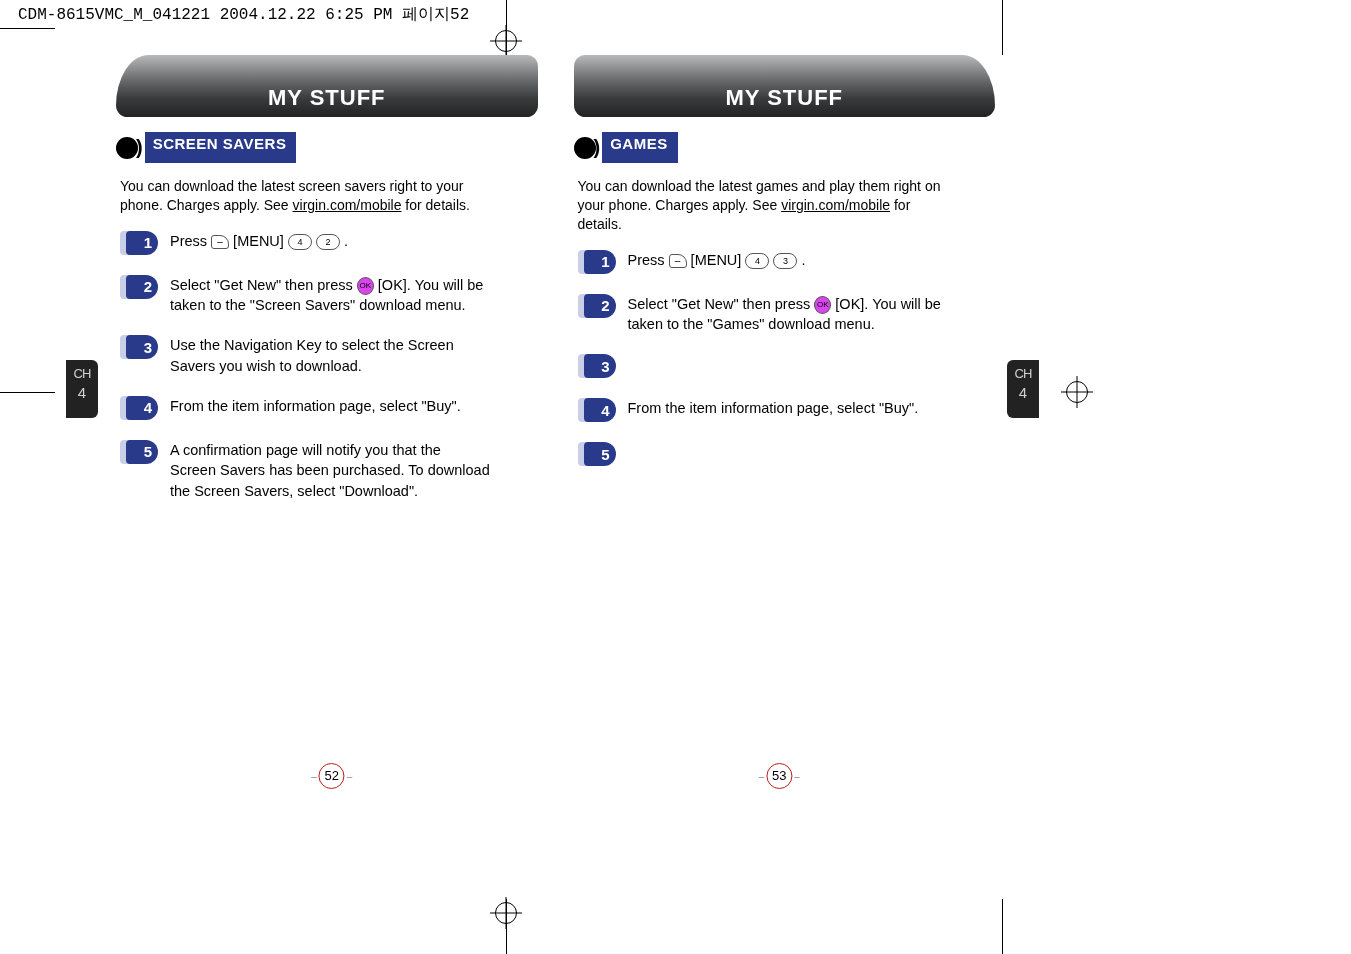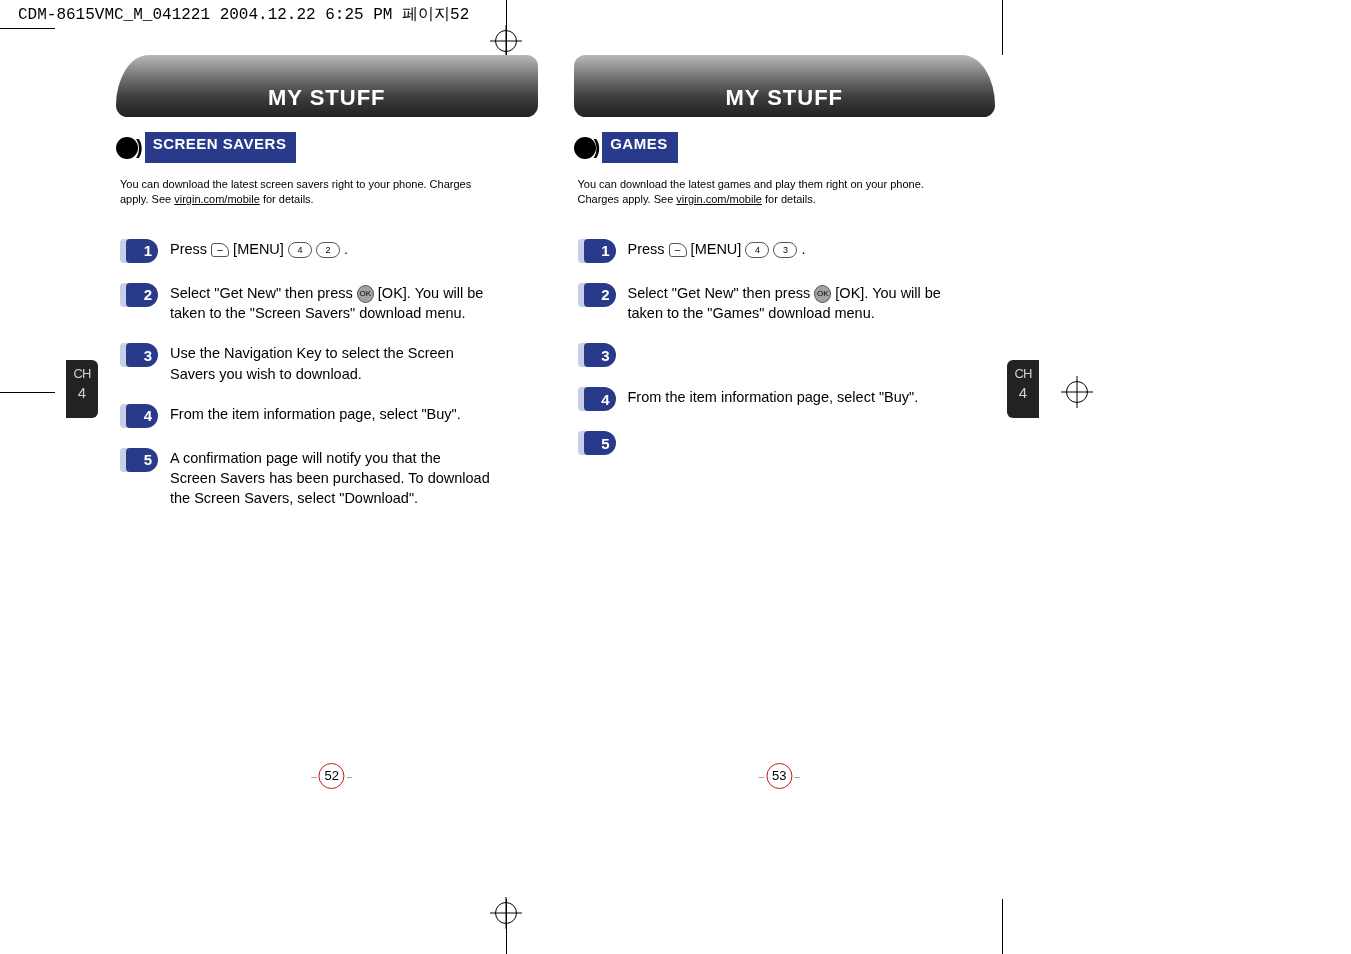--- a/index.html
+++ b/index.html
@@ -58,21 +58,21 @@
     width:22px; height:22px; background:#000; border-radius:50%;
     display:inline-block;
   }
   .dot-paren { font-size:20px; font-weight:bold; margin:0 2px 0 -2px;}
   .tag-label {
     background:#2a3a8a; color:#fff; font-weight:bold; font-size:15px;
     padding:3px 10px 11px 8px; letter-spacing:0.5px;
   }
 
   .intro {
-    font-size:11px; line-height:1.35; margin: 4px 0 32px 4px; max-width: 380px;
+    font-size:14px; line-height:1.35; margin: 4px 0 16px 4px; max-width: 380px;
   }
   .intro a { color:#000; text-decoration: underline; }
 
   .steps { display:flex; flex-direction:column; gap:20px; padding-left:4px; }
   .step { display:flex; gap:12px; align-items: flex-start; }
   .step-num {
     flex:0 0 auto; width:32px; height:24px;
     background:#2a3a8a; border-radius:4px 12px 12px 4px;
     display:flex; align-items:center; justify-content:flex-end;
     color:#fff; font-weight:bold; font-size:15px; padding-right:6px;
@@ -83,21 +83,21 @@
 
   .key-pill {
     display:inline-block; min-width:24px; height:16px;
     border:1px solid #555; border-radius:8px; font-size:9px;
     text-align:center; line-height:14px; padding:0 3px; vertical-align:middle;
     background:#fff;
   }
   .key-ok {
     display:inline-block; width:17px; height:18px; border:1px solid #555;
     border-radius:50%; font-size:8px; line-height:16px; text-align:center;
-    vertical-align:middle; background:#a3a3a3;
+    vertical-align:middle; background:#d946ef;
   }
   .key-soft {
     display:inline-block; width:18px; height:14px; border:1px solid #555;
     border-radius:3px 9px 3px 3px; font-size:10px; line-height:12px; text-align:center;
     vertical-align:middle; background:#fff;
   }
 
   .thumb-tab {
     position:absolute; width:32px; height:58px; background:#222;
     border-radius:6px; color:#d0d0d0; font-size:13px; text-align:center;

